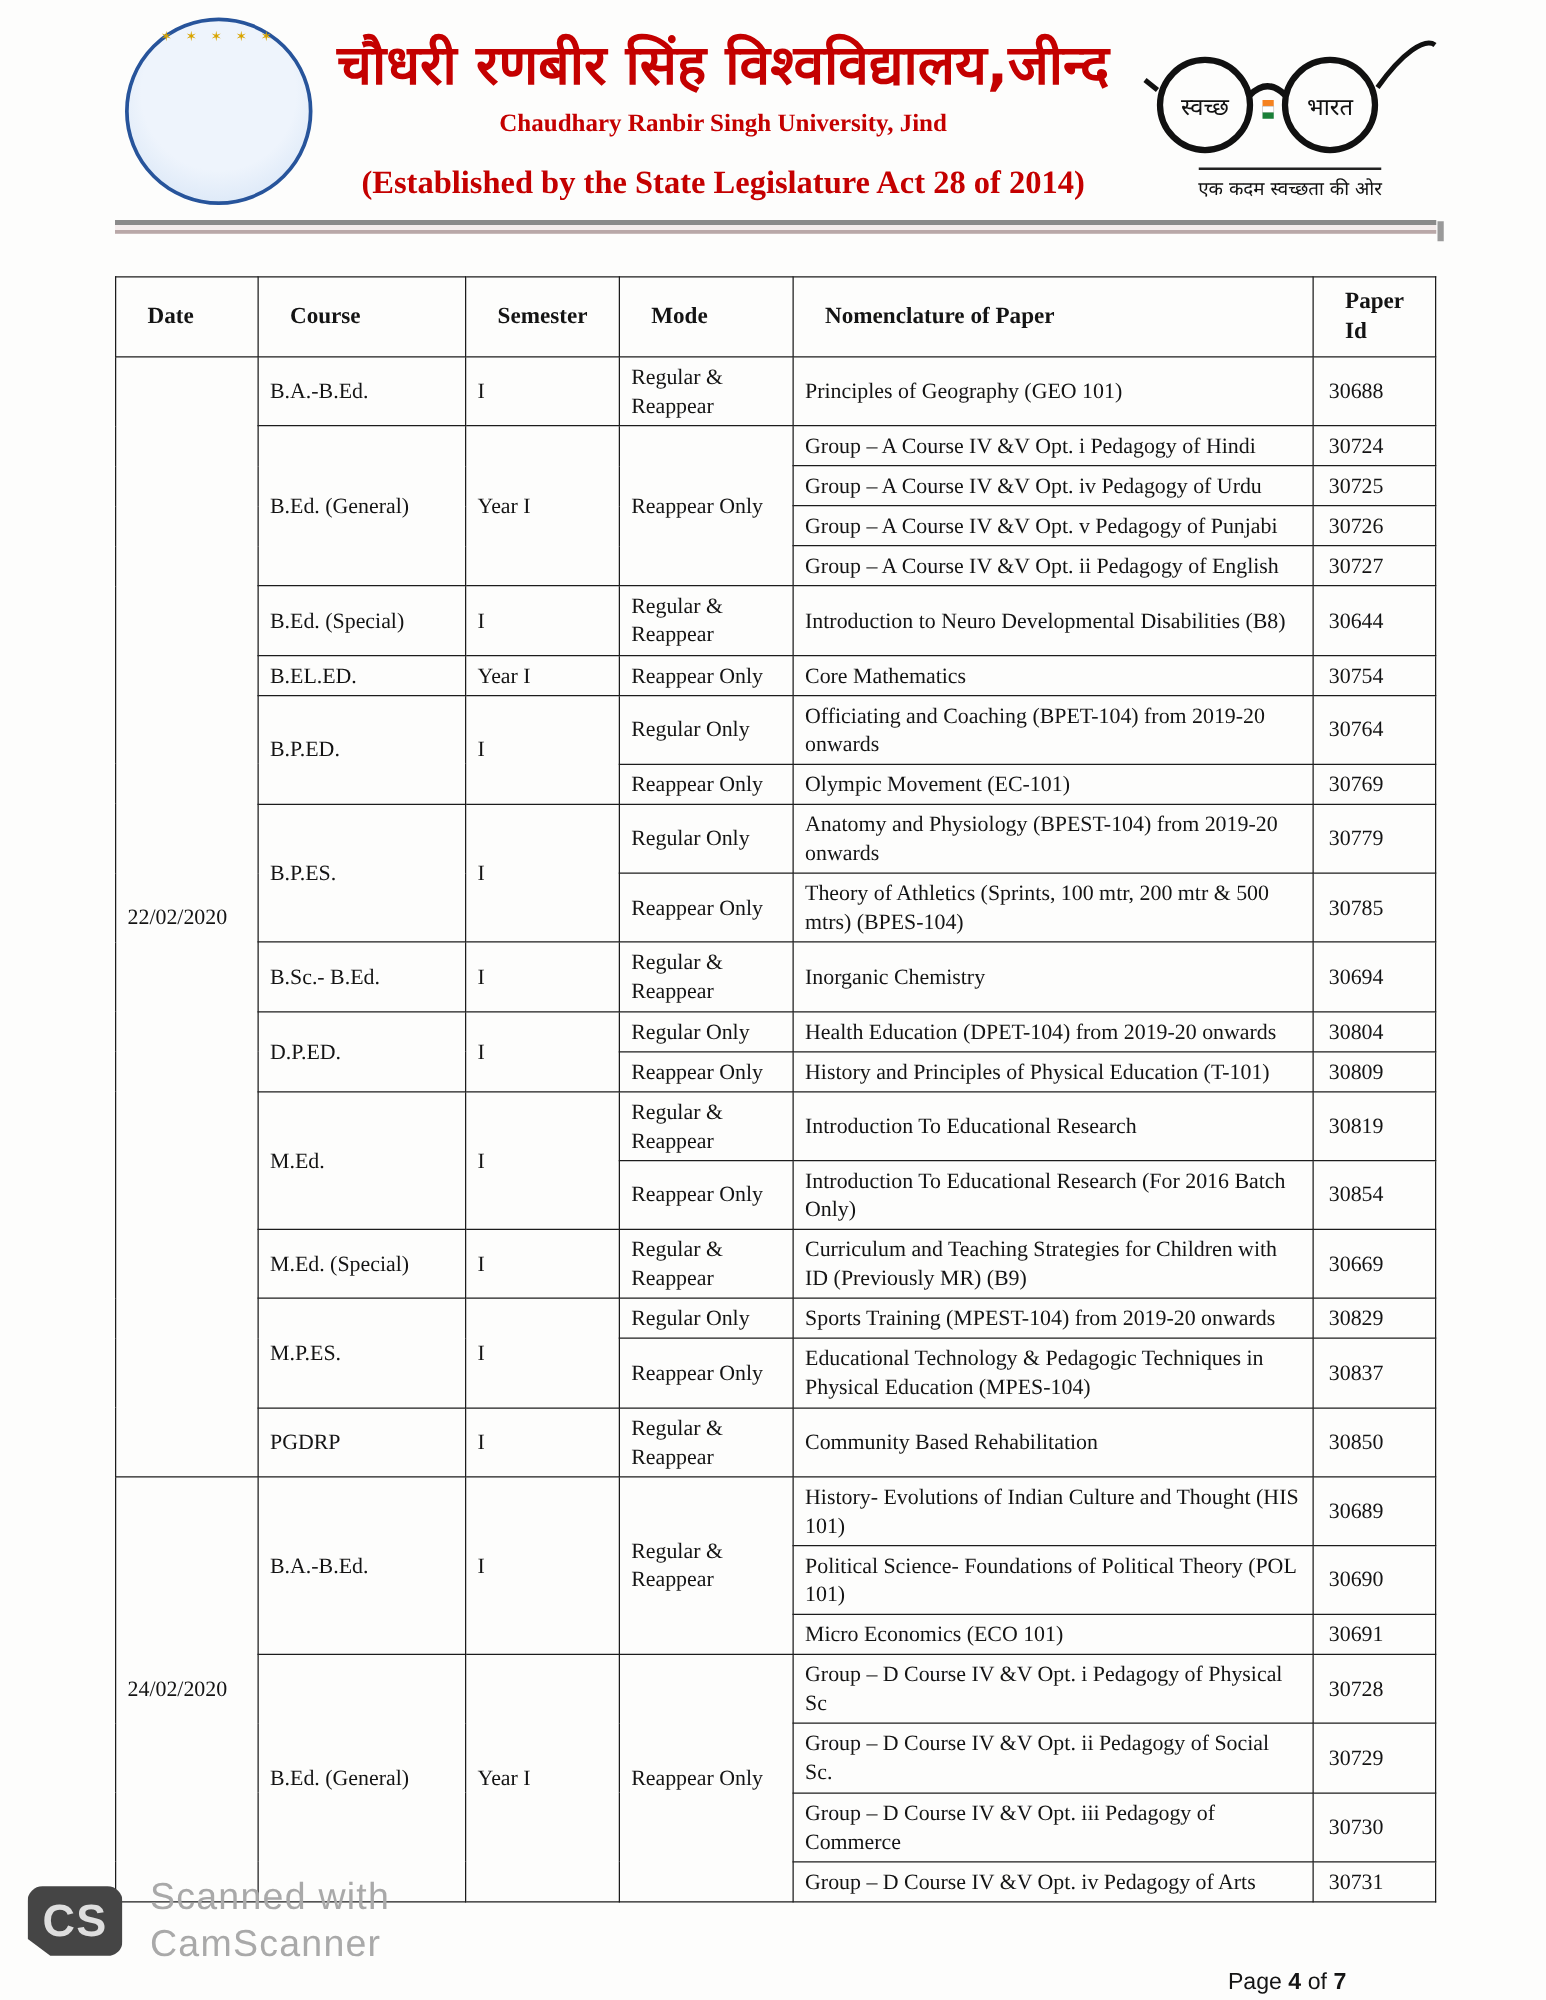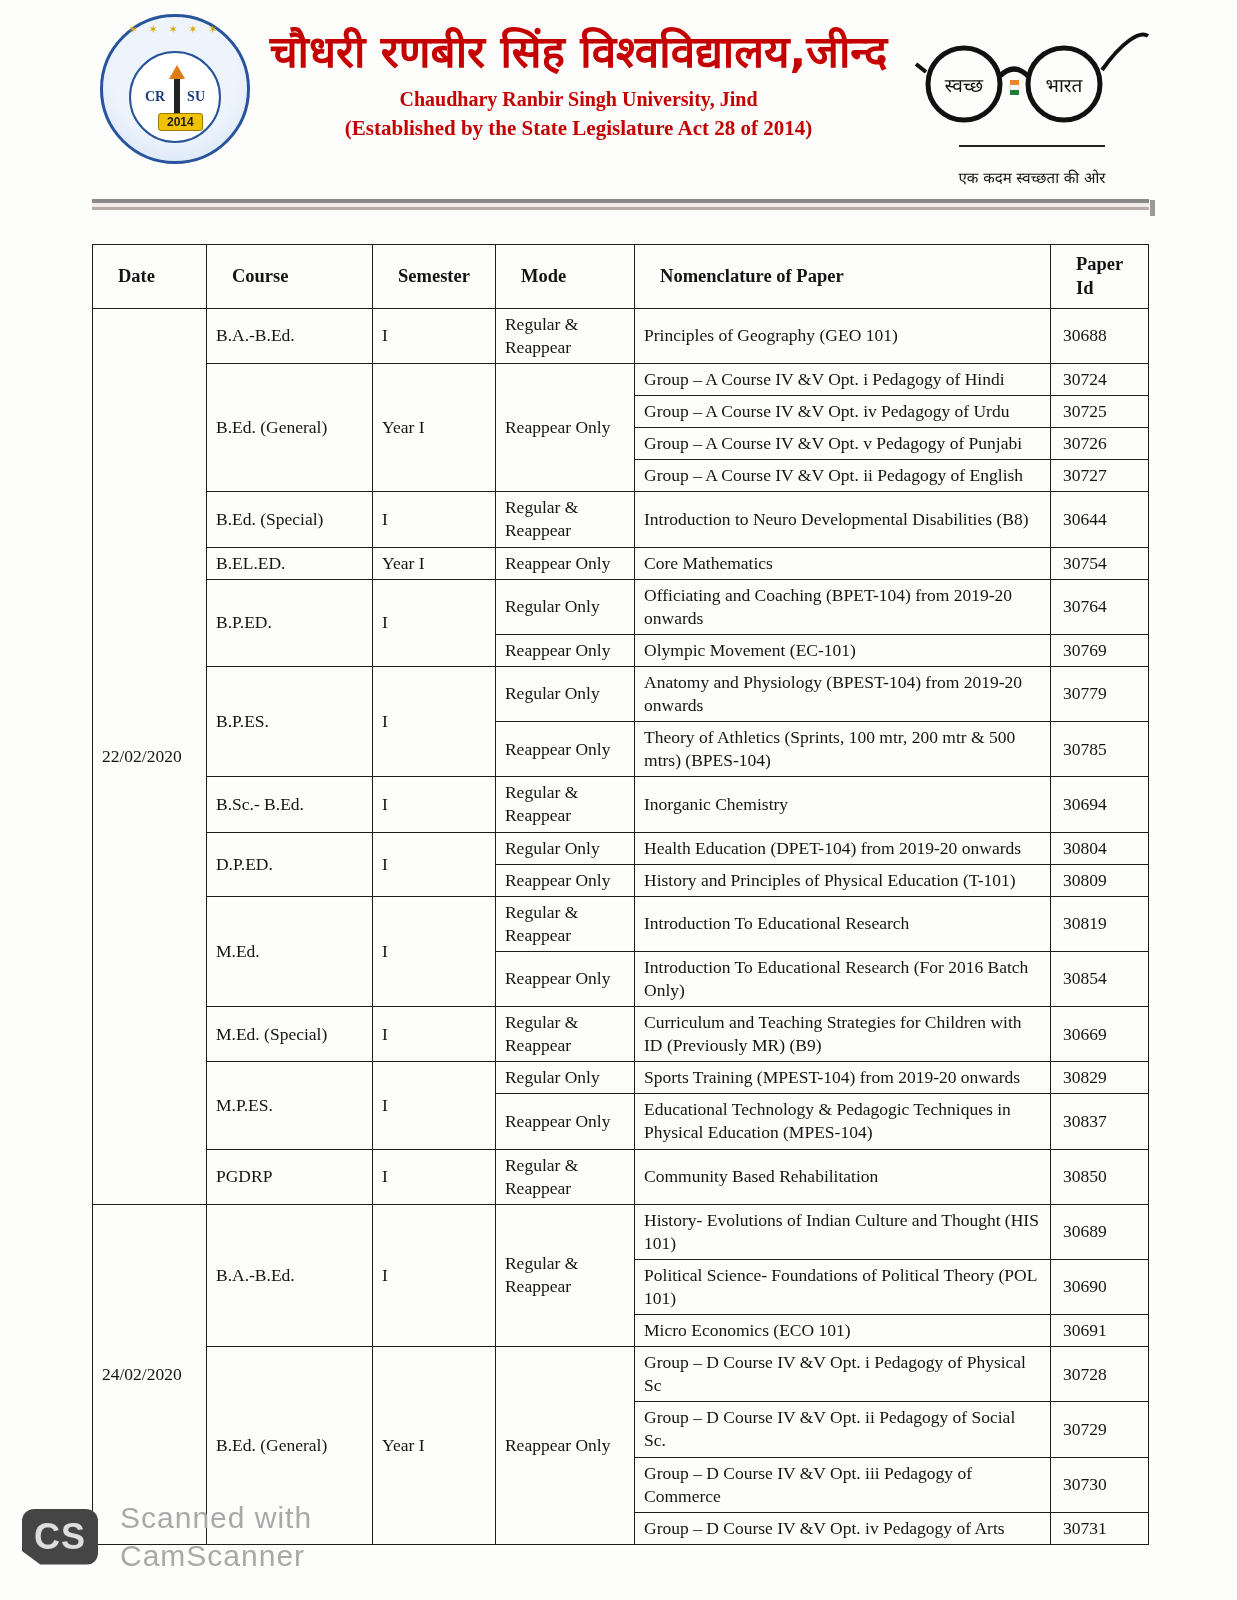--- a/index.html
+++ b/index.html
@@ -57,27 +57,27 @@
     background: #f2c200; color: #1a1a1a;
     font: bold 12px "Liberation Sans", sans-serif;
     padding: 1px 8px; border: 1px solid #9a7b00; border-radius: 3px;
   }
   .titles { flex: 1; text-align: center; margin-top: 6px; }
   .title-hi {
     font-size: 44px; font-weight: bold; color: #c40000;
     font-family: "DejaVu Sans", sans-serif;
   }
   .title-en { font-size: 20px; font-weight: bold; color: #c40000; margin-top: 8px; }
-  .subtitle { font-size: 21px; font-weight: bold; color: #c40000; margin-top: 5px; }
+  .subtitle { font-size: 26px; font-weight: bold; color: #c40000; margin-top: 20px; }
 
   .swachh { width: 250px; flex: 0 0 250px; text-align: center; padding-top: 8px; }
   .swachh-tagline {
     display: inline-block;
     border-top: 2px solid #222;
-    margin-top: 14px; padding-top: 20px;
+    margin-top: 2px; padding-top: 4px;
     font-size: 15px; color: #111;
     font-family: "DejaVu Sans", sans-serif;
   }
 
   
   .rule {
     margin: 12px 88px 0 92px;
     height: 11px;
     border-top: 4px solid #8a8a8a;
     border-bottom: 3px solid #b9a8a8;
@@ -139,27 +139,20 @@
 </style>
 </head>
 <body>
 
 <div class="page">
 
   <header class="doc-header">
 
     <div class="uni-logo">
       <div class="stars">✶ ✶ ✶ ✶ ✶</div>
-      <div class="uni-inner">
-        <span class="flame"></span>
-        <span class="torch"></span>
-        <span class="cr">CR</span>
-        <span class="su">SU</span>
-        <span class="yr">2014</span>
-      </div>
     </div>
 
     <div class="titles">
       <div class="title-hi">चौधरी रणबीर सिंह विश्वविद्यालय,जीन्द</div>
       <div class="title-en">Chaudhary Ranbir Singh University, Jind</div>
       <div class="subtitle">(Established by the State Legislature Act 28 of 2014)</div>
     </div>
 
     <div class="swachh">
       <svg width="240" height="105" viewBox="0 0 240 105">

